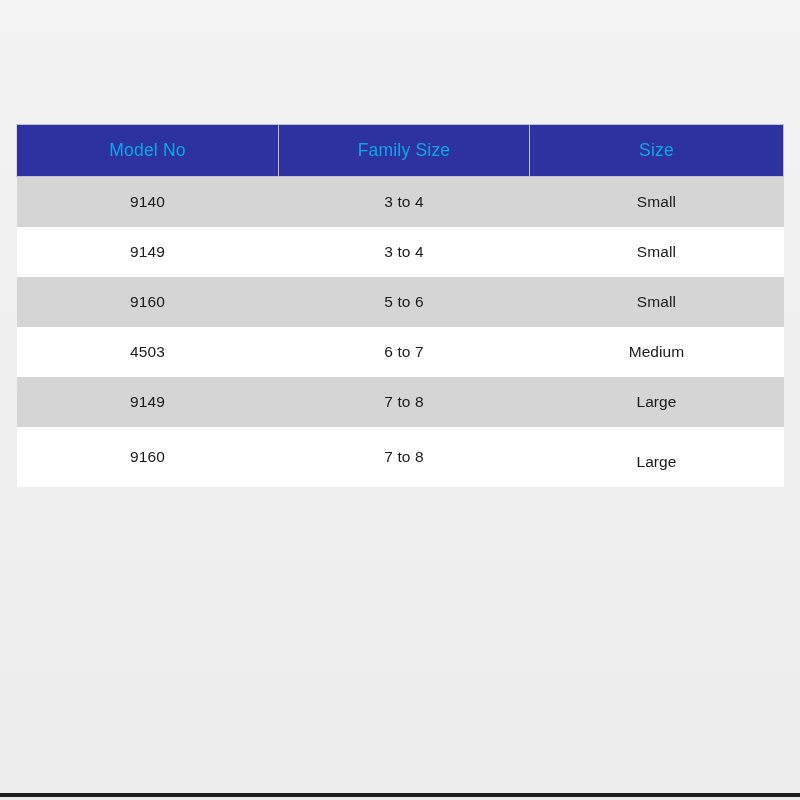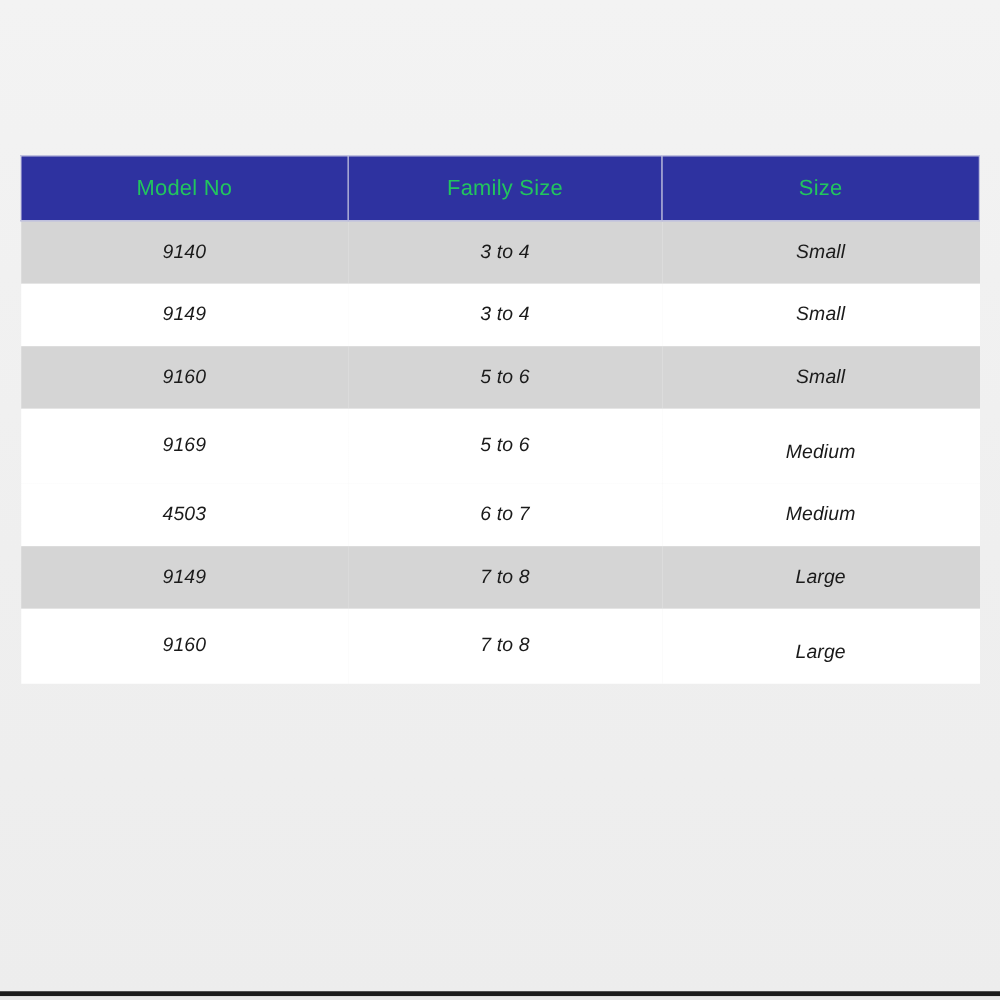--- a/index.html
+++ b/index.html
@@ -55,21 +55,21 @@
     table-layout: fixed;
   }
 
   col.c-model { width: 262px; }
   col.c-family { width: 251px; }
   col.c-size  { width: 254px; }
 
   thead th {
     height: 52px;
     background: #2e32a0;
-    color: #22c55e;
+    color: #0ea5e9;
     font-size: 17.5px;
     font-weight: 400;
     letter-spacing: 0.2px;
     text-align: center;
     padding: 0;
     border: 1px solid #bfc0de;
     box-sizing: border-box;
   }
   thead th:first-child { border-left-color: #d9dae9; }
   thead th:not(:first-child) { border-left: none; margin-left: 10px; }
@@ -77,21 +77,20 @@
   tbody td {
     height: 50px;
     font-size: 15.5px;
     font-weight: 400;
     color: #1a1a1a;
     text-align: center;
     padding: 0;
     border: none;
     vertical-align: middle;
     letter-spacing: 0.1px;
-    font-style: italic;
   }
 
   tbody tr.odd td  { background: #d5d5d5; }
   tbody tr.even td { background: #ffffff; }
 
   
   td.shift-down { padding-top: 10px; vertical-align: middle; }
 </style>
 </head>
 <body>
@@ -122,25 +121,20 @@
           <td>9149</td>
           <td>3 to 4</td>
           <td>Small</td>
         </tr>
         <tr class="odd">
           <td>9160</td>
           <td>5 to 6</td>
           <td>Small</td>
         </tr>
         <tr class="even">
-          <td>9169</td>
-          <td>5 to 6</td>
-          <td class="shift-down">Medium</td>
-        </tr>
-        <tr class="even">
           <td>4503</td>
           <td>6 to 7</td>
           <td>Medium</td>
         </tr>
         <tr class="odd">
           <td>9149</td>
           <td>7 to 8</td>
           <td>Large</td>
         </tr>
         <tr class="even">

